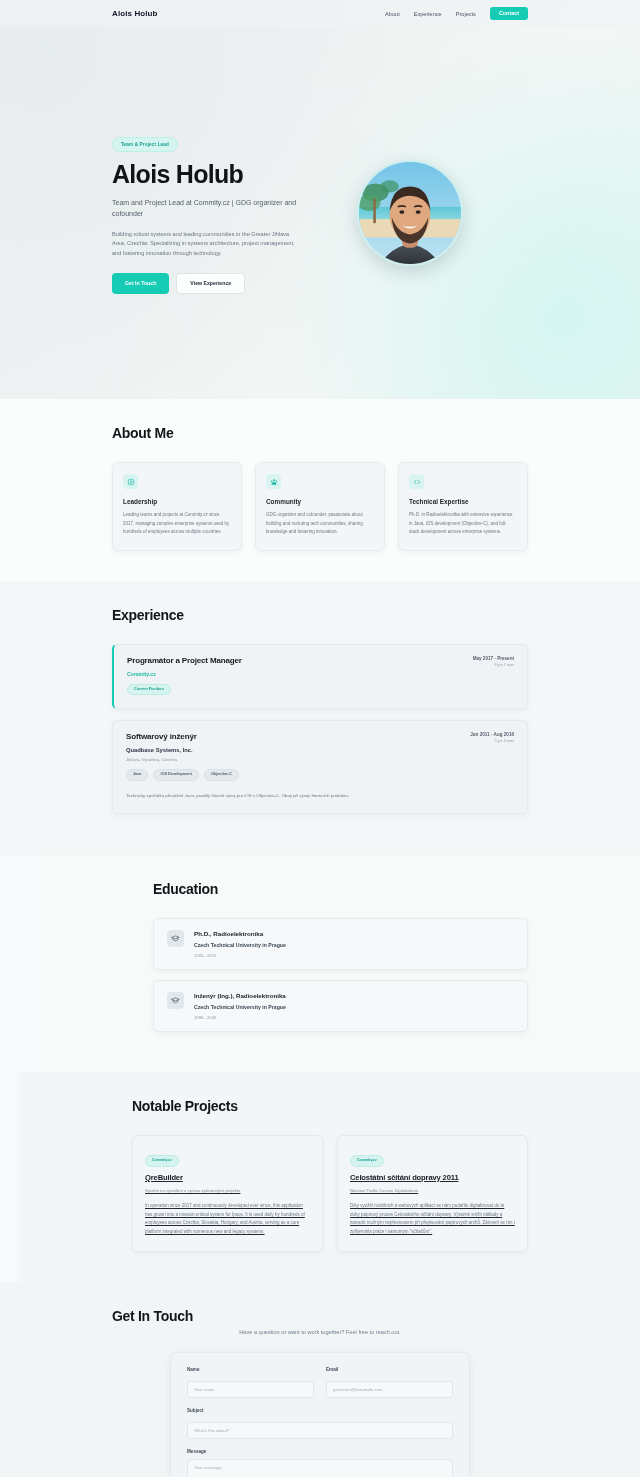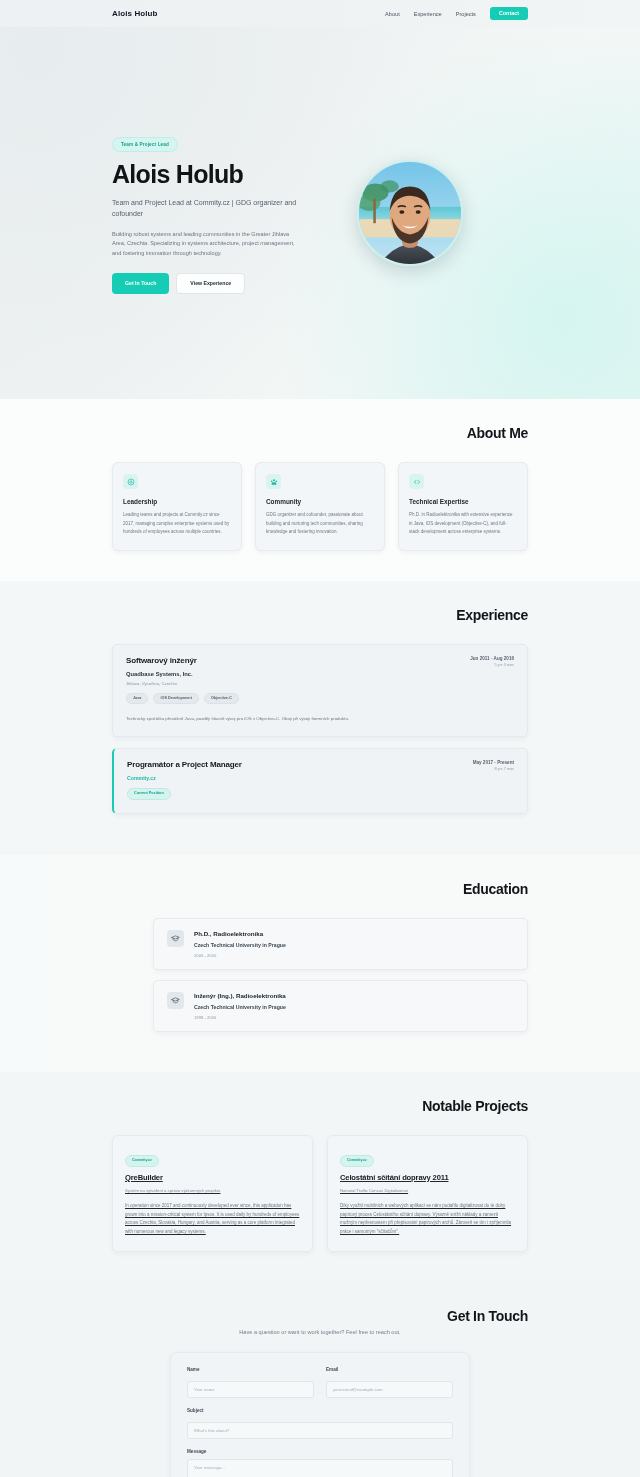--- a/index.html
+++ b/index.html
@@ -99,24 +99,24 @@
     box-shadow: 0 6px 18px rgba(30,60,70,.18);
     background: linear-gradient(#9fd9ef,#cfe9f3);
   }
   .avatar svg { display: block; width: 100%; height: 100%; }
 
   
   .section { padding: 26px 112px 30px; }
   .sec-about   { background: #fbfcfc; }
   .sec-exp     { background: #f4f7f8; }
   .sec-edu     { background: #f8fafa; margin-left: 41px; }
-  .sec-proj    { background: #f2f6f7; }
+  .sec-proj    { background: #f2f6f7; margin-left: 20px; }
   .sec-contact { background: #f1f5f6; }
   .sec-title {
-    text-align: right; font-size: 14px; font-weight: bold;
+    text-align: left; font-size: 14px; font-weight: bold;
     color: #121519; letter-spacing: -.3px; margin-bottom: 21px;
   }
   .sec-sub { text-align: center; font-size: 5.6px; color: #73808d; margin: -16px 0 17px; }
 
   
   .about-grid { display: flex; gap: 13px; }
   .about-card {
     flex: 1; background: #f3f6f8; border: 1px solid #e6ebee;
     border-radius: 6px; padding: 11px 10px 13px;
     box-shadow: 0 2px 5px rgba(30,45,60,.05);
@@ -313,55 +313,55 @@
         <div class="about-title">Technical Expertise</div>
         <div class="about-text">Ph.D. in Radioelektronika with extensive experience in Java, iOS development (Objective-C), and full-stack development across enterprise systems.</div>
       </div>
 
     </div>
   </section>
 
   <section class="section sec-exp">
     <h2 class="sec-title">Experience</h2>
 
+    <div class="exp-card accent">
+      <div class="exp-head">
+        <div>
+          <div class="exp-title">Programátor a Project Manager</div>
+          <div class="exp-company">Commity.cz</div>
+          <div class="tag-row">
+            <span class="tag current">Current Position</span>
+          </div>
+        </div>
+        <div class="exp-dates">
+          <div class="exp-date">May 2017 - Present</div>
+          <div class="exp-dur">8 yrs 7 mos</div>
+        </div>
+      </div>
+    </div>
+
     <div class="exp-card">
       <div class="exp-head">
         <div>
           <div class="exp-title">Softwarový inženýr</div>
           <div class="exp-company plain">Quadbase Systems, Inc.</div>
           <div class="exp-location">Jihlava, Vysočina, Czechia</div>
           <div class="tag-row">
             <span class="tag">Java</span>
             <span class="tag">iOS Development</span>
             <span class="tag">Objective-C</span>
           </div>
         </div>
         <div class="exp-dates">
           <div class="exp-date">Jun 2011 - Aug 2016</div>
           <div class="exp-dur">5 yrs 3 mos</div>
         </div>
       </div>
       <div class="exp-desc">Technicky zpočátku převážně Java, později hlavně vývoj pro iOS v Objective-C. Oboji při vývoji firemních produktů.</div>
     </div>
-
-    <div class="exp-card accent">
-      <div class="exp-head">
-        <div>
-          <div class="exp-title">Programátor a Project Manager</div>
-          <div class="exp-company">Commity.cz</div>
-          <div class="tag-row">
-            <span class="tag current">Current Position</span>
-          </div>
-        </div>
-        <div class="exp-dates">
-          <div class="exp-date">May 2017 - Present</div>
-          <div class="exp-dur">8 yrs 7 mos</div>
-        </div>
-      </div>
-    </div>
   </section>
 
   <section class="section sec-edu">
     <h2 class="sec-title">Education</h2>
 
     <div class="edu-card">
       <div class="edu-icon">
         <svg viewBox="0 0 24 24" fill="none" stroke="currentColor" stroke-width="1.8" stroke-linecap="round" stroke-linejoin="round">
           <path d="M2 9l10-4 10 4-10 4z"></path>
             <path d="M6 11v4c0 1.7 2.7 3 6 3s6-1.3 6-3v-4"></path>

